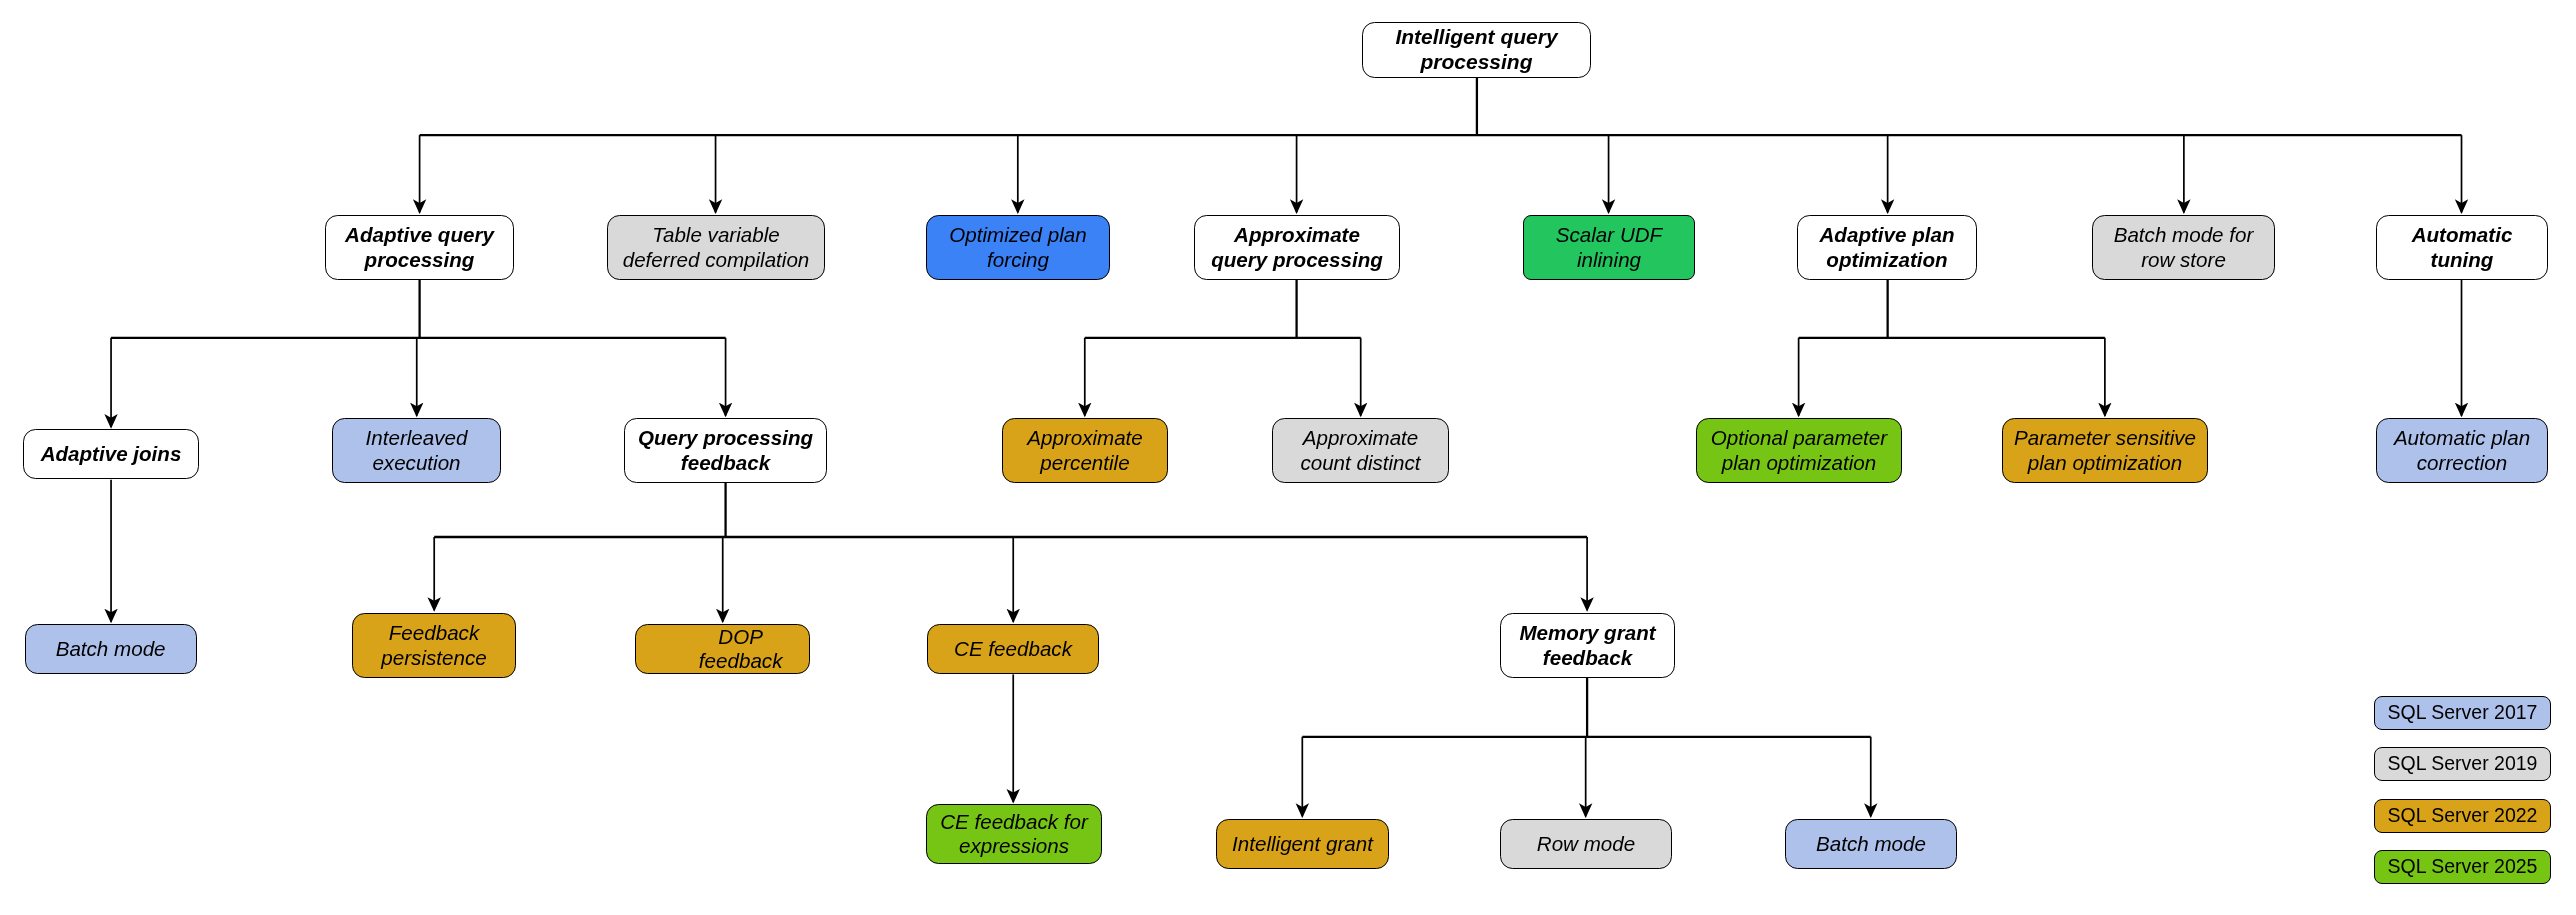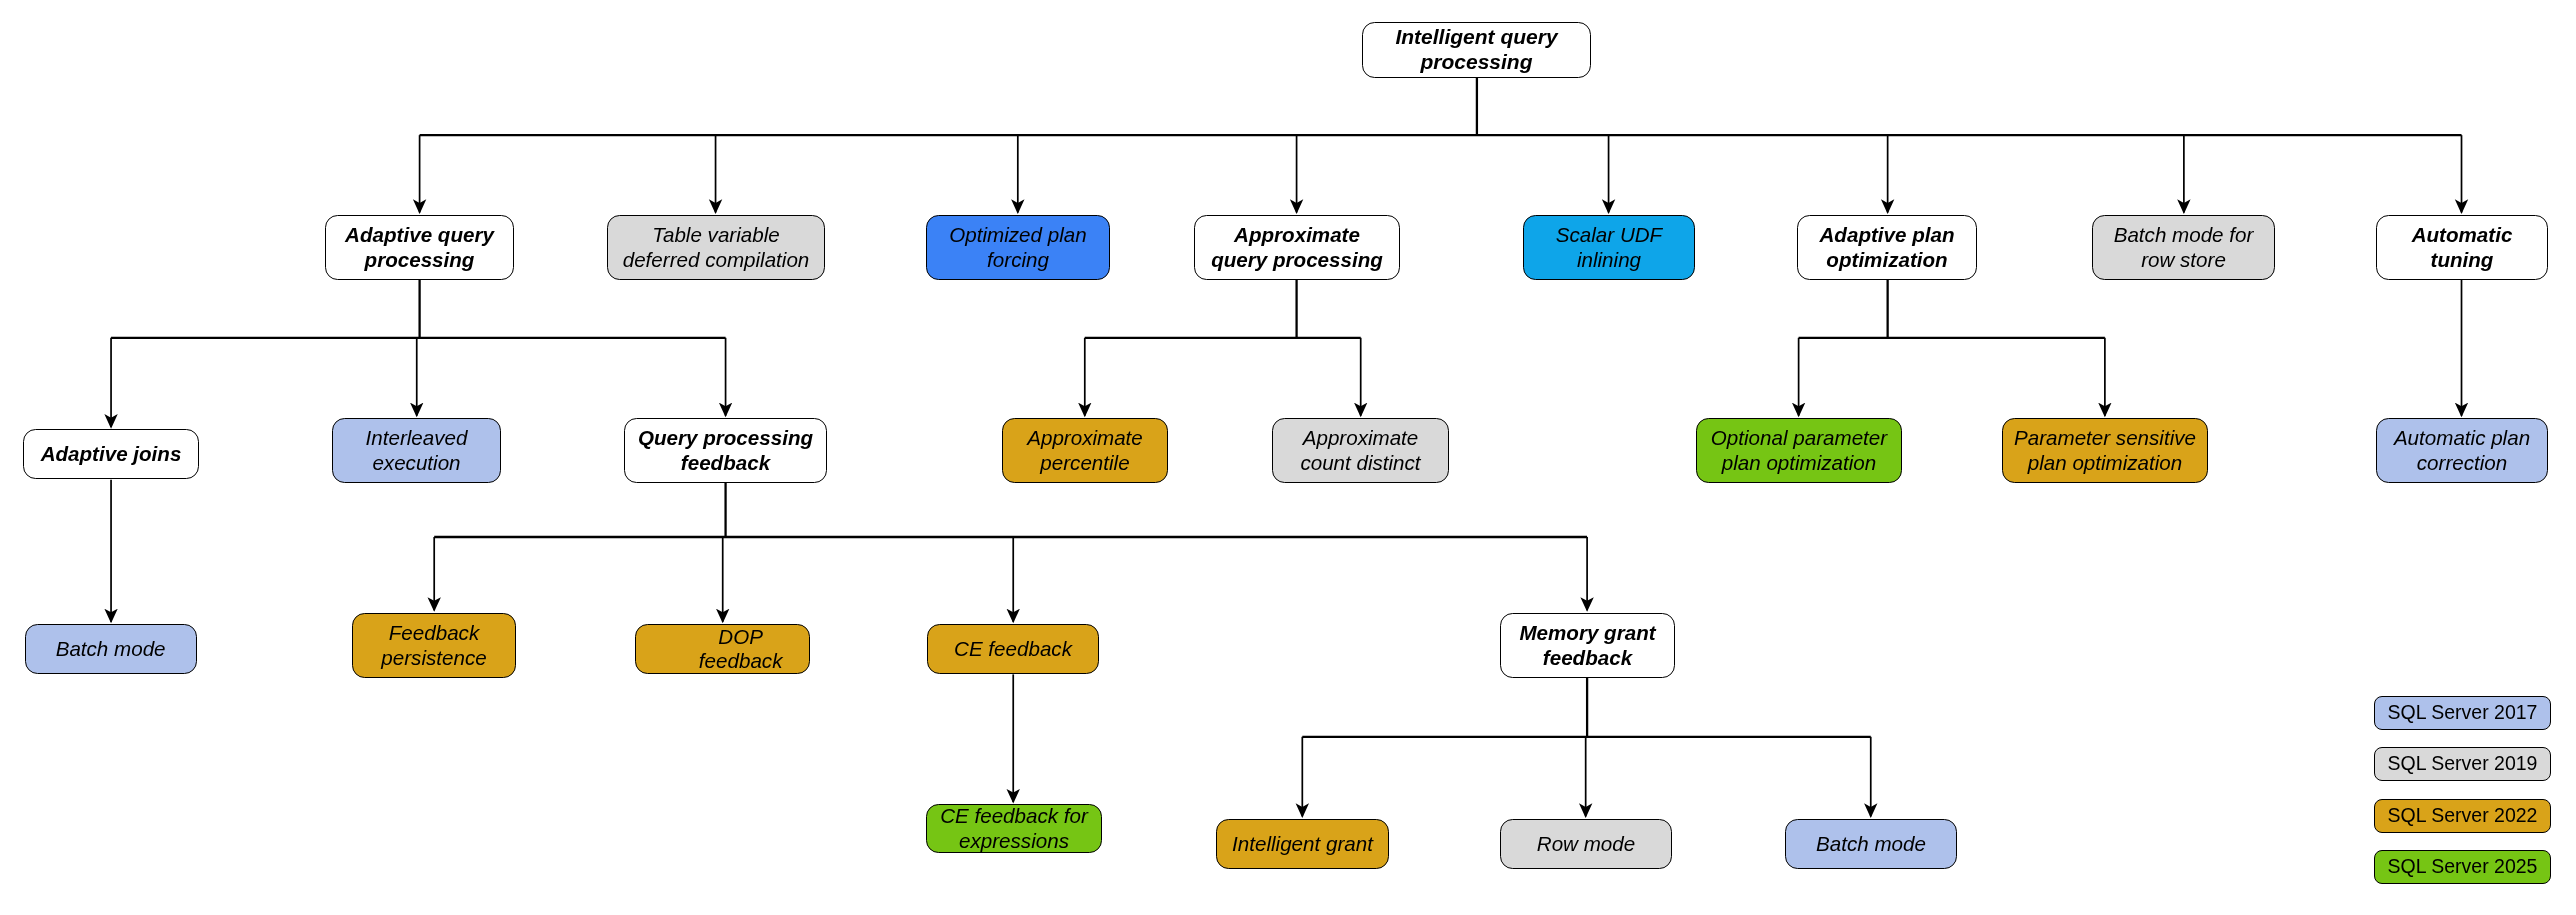--- a/index.html
+++ b/index.html
@@ -122,21 +122,21 @@
 deferred compilation</span>
       </div>
       <div class="node" style="left: 926px; top: 215px; width: 184px; height: 65px; background: #3b82f6; font-size: 20.6px;">
         <span class="label">Optimized plan
 forcing</span>
       </div>
       <div class="node bold" style="left: 1194px; top: 215px; width: 206px; height: 65px; background: rgb(255, 255, 255); font-size: 20.6px;">
         <span class="label">Approximate
 query processing</span>
       </div>
-      <div class="node" style="left: 1523px; top: 215px; width: 172px; height: 65px; background: #0ea5e9; font-size: 20.6px;">
+      <div class="node" style="left: 1523px; top: 215px; width: 172px; height: 65px; background: #22c55e; font-size: 20.6px; border-radius: 8px;">
         <span class="label">Scalar UDF
 inlining</span>
       </div>
       <div class="node bold" style="left: 1797px; top: 215px; width: 180px; height: 65px; background: rgb(255, 255, 255); font-size: 20.6px;">
         <span class="label">Adaptive plan
 optimization</span>
       </div>
       <div class="node" style="left: 2092px; top: 215px; width: 183px; height: 65px; background: rgb(217, 217, 217); font-size: 20.6px;">
         <span class="label">Batch mode for
 row store</span>
@@ -186,21 +186,21 @@
       <div class="node" style="left: 635px; top: 624px; width: 175px; height: 50px; background: rgb(217, 163, 25); font-size: 20.6px; padding-left: 42px;">
         <span class="label">DOP feedback</span>
       </div>
       <div class="node" style="left: 927px; top: 624px; width: 172px; height: 50px; background: rgb(217, 163, 25); font-size: 20.6px;">
         <span class="label">CE feedback</span>
       </div>
       <div class="node bold" style="left: 1500px; top: 613px; width: 175px; height: 65px; background: rgb(255, 255, 255); font-size: 20.6px;">
         <span class="label">Memory grant
 feedback</span>
       </div>
-      <div class="node" style="left: 926px; top: 804px; width: 176px; height: 49px; background: rgb(118, 197, 20); font-size: 20.6px;">
+      <div class="node" style="left: 926px; top: 804px; width: 176px; height: 60px; background: rgb(118, 197, 20); font-size: 20.6px;">
         <span class="label">CE feedback for
 expressions</span>
       </div>
       <div class="node" style="left: 1216px; top: 819px; width: 173px; height: 50px; background: rgb(217, 163, 25); font-size: 20.6px;">
         <span class="label">Intelligent grant</span>
       </div>
       <div class="node" style="left: 1500px; top: 819px; width: 172px; height: 50px; background: rgb(217, 217, 217); font-size: 20.6px;">
         <span class="label">Row mode</span>
       </div>
       <div class="node" style="left: 1785px; top: 819px; width: 172px; height: 50px; background: rgb(174, 193, 235); font-size: 20.6px;">

